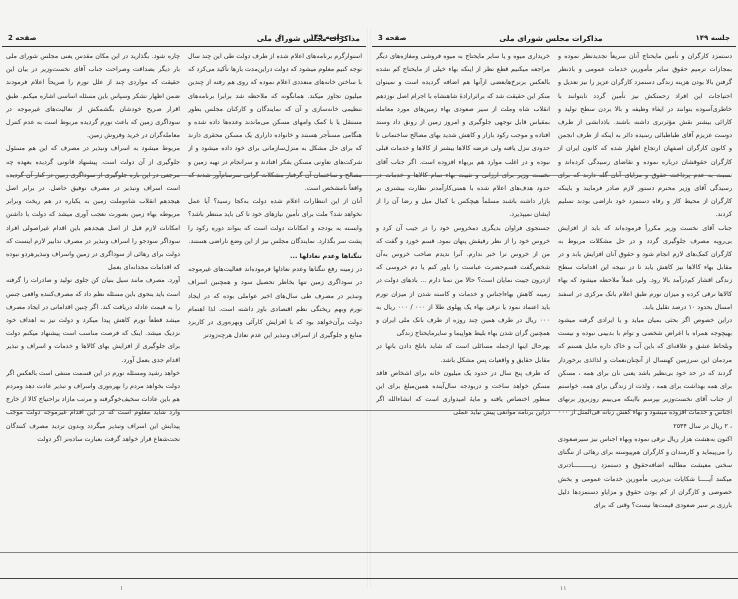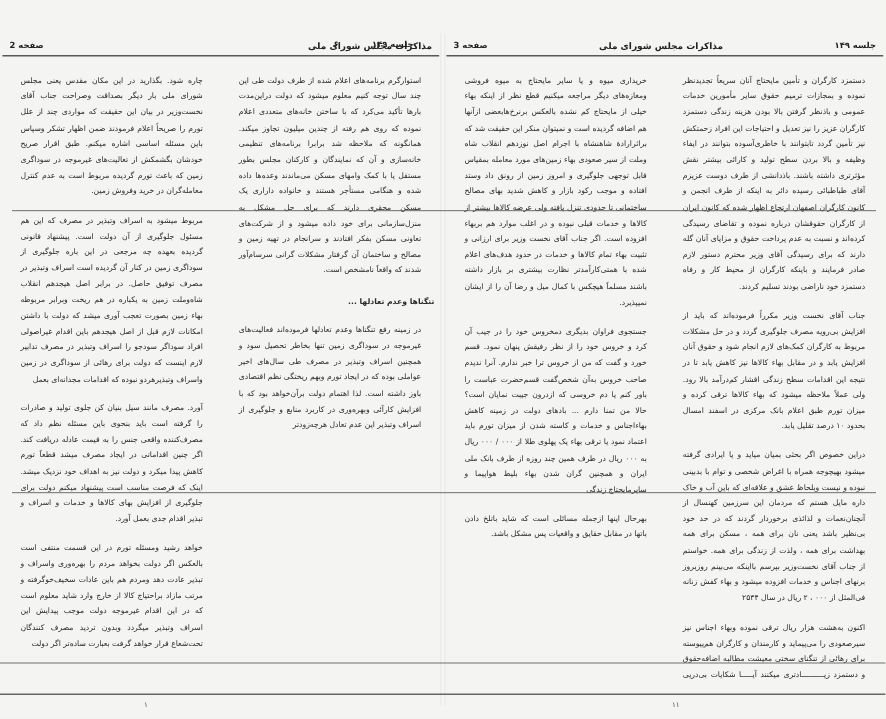--- a/index.html
+++ b/index.html
@@ -5,42 +5,43 @@
   html,body{margin:0;padding:0;background:#f3f3f1;}
   body{width:738px;height:599px;position:relative;overflow:hidden;font-family:"DejaVu Sans",sans-serif;color:#222;}
   .sheet{position:absolute;left:0;top:0;width:738px;height:599px;background:#f4f4f2;}
   .page{position:absolute;top:30px;height:540px;direction:rtl;}
   .page.left{left:2px;width:364px;}
   .page.right{left:372px;width:364px;}
   .header{position:absolute;top:0;left:0;right:0;height:16px;border-bottom:1.5px solid #333;display:flex;align-items:center;justify-content:space-between;font-size:7px;font-weight:bold;padding:0 6px;}
   .hdr-title{font-size:7.5px;}
   .cols{position:absolute;top:20px;left:0;right:0;bottom:0;display:flex;gap:8px;padding:0 4px;}
   .col{flex:1;font-size:6.4px;line-height:13.2px;text-align:justify;color:#2a2a2a;overflow:hidden;}
-  .col p{margin:11px;}
-  .col .sub{font-weight:bold;display:block;margin-top:12px;}
+  .col p{margin:0;}
+  .col .sub{font-weight:bold;display:block;margin-top:2px;}
   .rule{position:absolute;height:1px;background:#555;opacity:.7;}
   .footer-rule{position:absolute;top:578px;height:1px;background:#444;}
   .pgnum{position:absolute;top:584px;font-size:6px;color:#555;}
   .spine{position:absolute;left:367px;top:28px;width:4px;height:560px;background:linear-gradient(90deg,#e6e6e3,#fafaf8,#e6e6e3);}
 </style>
 </head>
 <body>
 
 <div class="sheet">
 
   <div class="spine"></div>
 
   <div class="page left">
     <div class="header">
       <span class="hdr-title">مذاکرات مجلس شورای ملی</span>
       <span>صفحه 2</span>
     </div>
     <div class="cols">
       <div class="col">
         <p>استوارگرم برنامه‌های اعلام شده از طرف دولت طی این چند سال توجه کنیم معلوم میشود که دولت دراین‌مدت بارها تأکید می‌کرد که با ساختن خانه‌های متعددی اعلام نموده که روی هم رفته از چندین میلیون تجاوز میکند. همانگونه که ملاحظه شد برابرا برنامه‌های تنظیمی خانه‌سازی و آن که نمایندگان و کارکنان مجلس بطور مستقل یا با کمک وامهای مسکن می‌ماندند وعده‌ها داده شده و هنگامی مستأجر هستند و خانواده داراری یک مسکن محقری دارند که برای حل مشکل به منزل‌سازمانی برای خود داده میشود و از شرکت‌های تعاونی مسکن بفکر افتادند و سرانجام در تهیه زمین و مصالح و ساختمان آن گرفتار مشکلات گرانی سرسام‌آور شدند که واقعاً نامشخص است.</p>
+        <p>آنان از این انتظارات اعلام شده دولت به‌کجا رسید؟ آیا عمل نخواهد شد؟ ملت برای تأمین نیازهای خود تا کی باید منتظر باشد؟ وابسته به بودجه و امکانات دولت است که بتواند دوره رکود را پشت سر بگذارد. نمایندگان مجلس نیز از این وضع ناراضی هستند.</p>
         <span class="sub">تنگناها وعدم تعادلها ...</span>
         <p>در زمینه رفع تنگناها وعدم تعادلها فرموده‌اند فعالیت‌های غیرموجه در سوداگری زمین تنها بخاطر تحصیل سود و همچنین اسراف وتبذیر در مصرف طی سال‌های اخیر عواملی بوده که در ایجاد تورم وبهم ریختگی نظم اقتصادی باوز داشته است. لذا اهتمام دولت برآن‌خواهد بود که با افزایش کارآئی وبهره‌وری در کاربرد منابع و جلوگیری از اسراف وتبذیر این عدم تعادل هرچه‌زودتر</p>
       </div>
       <div class="col">
         <p>چاره شود. بگذارید در این مکان مقدس یعنی مجلس شورای ملی بار دیگر بصداقت وصراحت جناب آقای نخست‌وزیر در بیان این حقیقت که مواردی چند از علل تورم را صریحاً اعلام فرمودند ضمن اظهار تشکر وسپاس باین مسئله اساسی اشاره میکنم. طبق اقرار صریح خودشان بگشمکش از تعالیت‌های غیرموجه در سوداگری زمین که باعث تورم گردیده مربوط است به عدم کنترل معامله‌گران در خرید وفروش زمین.</p>
         <p>مربوط میشود به اسراف وتبذیر در مصرف که این هم مسئول جلوگیری از آن دولت است. پیشنهاد قانونی گردیده بعهده چه مرجعی در این باره جلوگیری از سوداگری زمین در کنار آن گردیده است اسراف وتبذیر در مصرف توفیق حاصل. در برابر اصل هیجدهم انقلاب شاه‌وملت زمین به یکباره در هم ریخت وبرابر مربوطه بهاء زمین بصورت تعجب آوری میشد که دولت با داشتن امکانات لازم قبل از اصل هیجدهم باین اقدام غیراصولی افراد سوداگر سودجو را اسراف وتبذیر در مصرف تدابیر لازم اینست که دولت برای رهائی از سوداگری در زمین واسراف وتبذیرهردو نبوده که اقدامات مجدانه‌ای بعمل</p>
         <p>آورد. مصرف مانند سیل بنیان کن جلوی تولید و صادرات را گرفته است باید بنحوی باین مسئله نظم داد که مصرف‌کننده واقعی جنس را به قیمت عادله دریافت کند. اگر چنین اقداماتی در ایجاد مصرف میشد قطعاً تورم کاهش پیدا میکرد و دولت نیز به اهداف خود نزدیک میشد. اینک که فرصت مناسب است پیشنهاد میکنم دولت برای جلوگیری از افزایش بهای کالاها و خدمات و اسراف و تبذیر اقدام جدی بعمل آورد.</p>
         <p>خواهد رشید ومسئله تورم در این قسمت منتفی است بالعکس اگر دولت بخواهد مردم را بهره‌وری واسراف و تبذیر عادت دهد ومردم هم باین عادات سخیف‌خوگرفته و مرتب مازاد براحتیاج کالا از خارج وارد شاید معلوم است که در این اقدام غیرموجه دولت موجب پیدایش این اسراف وتبذیر میگردد وبدون تردید مصرف کنندگان تحت‌شعاع قرار خواهد گرفت بعبارت سادەتر اگر دولت</p>
       </div>
     </div>
@@ -56,20 +57,21 @@
       <div class="col">
         <p>دستمزد کارگران و تأمین مایحتاج آنان سریعاً تجدیدنظر نموده و بمجازات ترمیم حقوق سایر مأمورین خدمات عمومی و باذنظر گرفتن بالا بودن هزینه زندگی دستمزد کارگران عزیز را نیز تعدیل و احتیاجات این افراد زحمتکش نیز تأمین گردد تابتوانند با خاطری‌آسوده بتوانند در ایفاء وظیفه و بالا بردن سطح تولید و کارائی بیشتر نقش مؤثرتری داشته باشند. باذدانشی از طرف دوست عزیزم آقای طباطبائی رسیده دائر به اینکه از طرف انجمن و کانون کارگران اصفهان ارتجاع اظهار شده که کانون ایران از کارگران حقوقشان درباره نموده و تقاضای رسیدگی کرده‌اند و نسبت به عدم پرداخت حقوق و مزایای آنان گله دارند که برای رسیدگی آقای وزیر محترم دستور لازم صادر فرمایند و باینکه کارگران از محیط کار و رفاه دستمزد خود ناراضی بودند تسلیم کردند.</p>
         <p>جناب آقای نخست وزیر مکرراً فرموده‌اند که باید از افزایش بی‌رویه مصرف جلوگیری گردد و در حل مشکلات مربوط به کارگران کمک‌های لازم انجام شود و حقوق آنان افزایش یابد و در مقابل بهاء کالاها نیز کاهش یابد تا در نتیجه این اقدامات سطح زندگی اقشار کم‌درآمد بالا رود. ولی عملاً ملاحظه میشود که بهاء کالاها ترقی کرده و میزان تورم طبق اعلام بانک مرکزی در اسفند امسال بحدود ۱۰ درصد تقلیل یابد.</p>
         <p>دراین خصوص اگر بحثی بمیان میاید و یا ایرادی گرفته میشود بهیچوجه همراه با اغراض شخصی و توام با بدبینی نبوده و نیست وبلحاظ عشق و علاقه‌ای که باین آب و خاک داره مایل هستم که مردمان این سرزمین کهنسال از آنچنان‌نعمات و لذائذی برخوردار گردند که در حد خود بی‌نظیر باشد یعنی نان برای همه ، مسکن برای همه بهداشت برای همه ، ولذت از زندگی برای همه. خواستم از جناب آقای نخست‌وزیر بپرسم بااینکه می‌بینم روزبروز برنهای اجناس و خدمات افزوده میشود و بهاء کفش زنانه فی‌المثل از ۰۰۰ ، ۲ ریال در سال ۲۵۳۴</p>
         <p>اکنون به‌هشت هزار ریال ترقی نموده وبهاء اجناس نیز سیرصعودی را می‌پیماید و کارمندان و کارگران هم‌پیوسته برای رهائی از تنگنای سختی معیشت مطالبه اضافه‌حقوق و دستمزد زیــــــــــادتری میکنند آیـــــا شکایات بی‌دریی مأمورین خدمات عمومی و بخش خصوصی و کارگران از کم بودن حقوق و مزایاو دستمزدها دلیل بارزی بر سیر صعودی قیمت‌ها نیست؟ وقتی که برای</p>
       </div>
       <div class="col">
         <p>خریداری میوه و یا سایر مایحتاج به میوه فروشی ومغازه‌های دیگر مراجعه میکنیم قطع نظر از اینکه بهاء خیلی از مایحتاج کم نشده بالعکس برنرخ‌هابعضی ازآنها هم اضافه گردیده است و نمیتوان منکر این حقیقت شد که براثرارادهٔ شاهنشاه با اجرام اصل نوزدهم انقلاب شاه وملت از سیر صعودی بهاء زمین‌های مورد معامله بمقیاس قابل توجهی جلوگیری و امروز زمین از رونق داد وستد افتاده و موجب رکود بازار و کاهش شدید بهای مصالح ساختمانی تا حدودی تنزل یافته ولی عرضه کالاها بیشتر از کالاها و خدمات قبلی نبوده و در اغلب موارد هم بربهاء افزوده است. اگر جناب آقای نخست وزیر برای ارزانی و تثبیت بهاء تمام کالاها و خدمات در حدود هدف‌های اعلام شده با همتی‌کارآمدتر نظارت بیشتری بر بازار داشته باشند مسلماً هیچکس با کمال میل و رضا آن را از ایشان نمیپذیرد.</p>
         <p>جستجوی فراوان بدیگری دمخروس خود را در جیب آن کرد و خروس خود را از نظر رفیقش پنهان نمود. قسم خورد و گفت که من از خروس ترا خبر ندارم. آنرا ندیدم صاحب خروس به‌آن شخص‌گفت قسم‌حضرت عباست را باور کنم یا دم خروسی که ازدرون جیبت نمایان است؟ حالا من تمنا دارم ... بادهای دولت در زمینه کاهش بهاءاجناس و خدمات و کاسته شدن از میزان تورم باید اعتماد نمود یا ترقی بهاء یک پهلوی طلا از ۰۰۰ / ۰۰۰ ریال به ۰۰۰ ریال در طرف همین چند روزه از طرف بانک ملی ایران و همچنین گران شدن بهاء بلیط هواپیما و سایرمایحتاج زندگی</p>
         <p>بهرحال اینها ازجمله مسائلی است که شاید باتلخ دادن باتها در مقابل حقایق و واقعیات پس مشکل باشد.</p>
+        <p>که ظرف پنج سال در حدود یک میلیون خانه برای اشخاص فاقد مسکن خواهد ساخت و دربودجه سال‌آینده همین‌مبلغ برای این منظور اختصاص یافته و مایهٔ امیدواری است که انشاءالله اگر دراین برنامه موانعی پیش نیاید عملی</p>
       </div>
     </div>
   </div>
 
   <span style="position:absolute;left:310px;top:33px;font-size:7px;font-weight:bold;direction:rtl;">جلسه ۱۴۹</span>
   <span style="position:absolute;left:278px;top:33px;font-size:7px;font-weight:bold;">۶</span>
 
   <div class="rule" style="left:10px;top:175px;width:720px;"></div>
   <div class="rule" style="left:10px;top:410px;width:720px;"></div>
   <div class="rule" style="left:0px;top:552px;width:738px;"></div>

